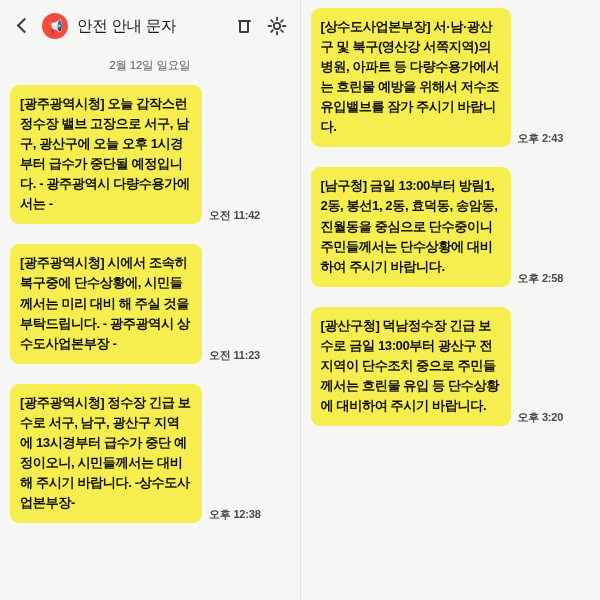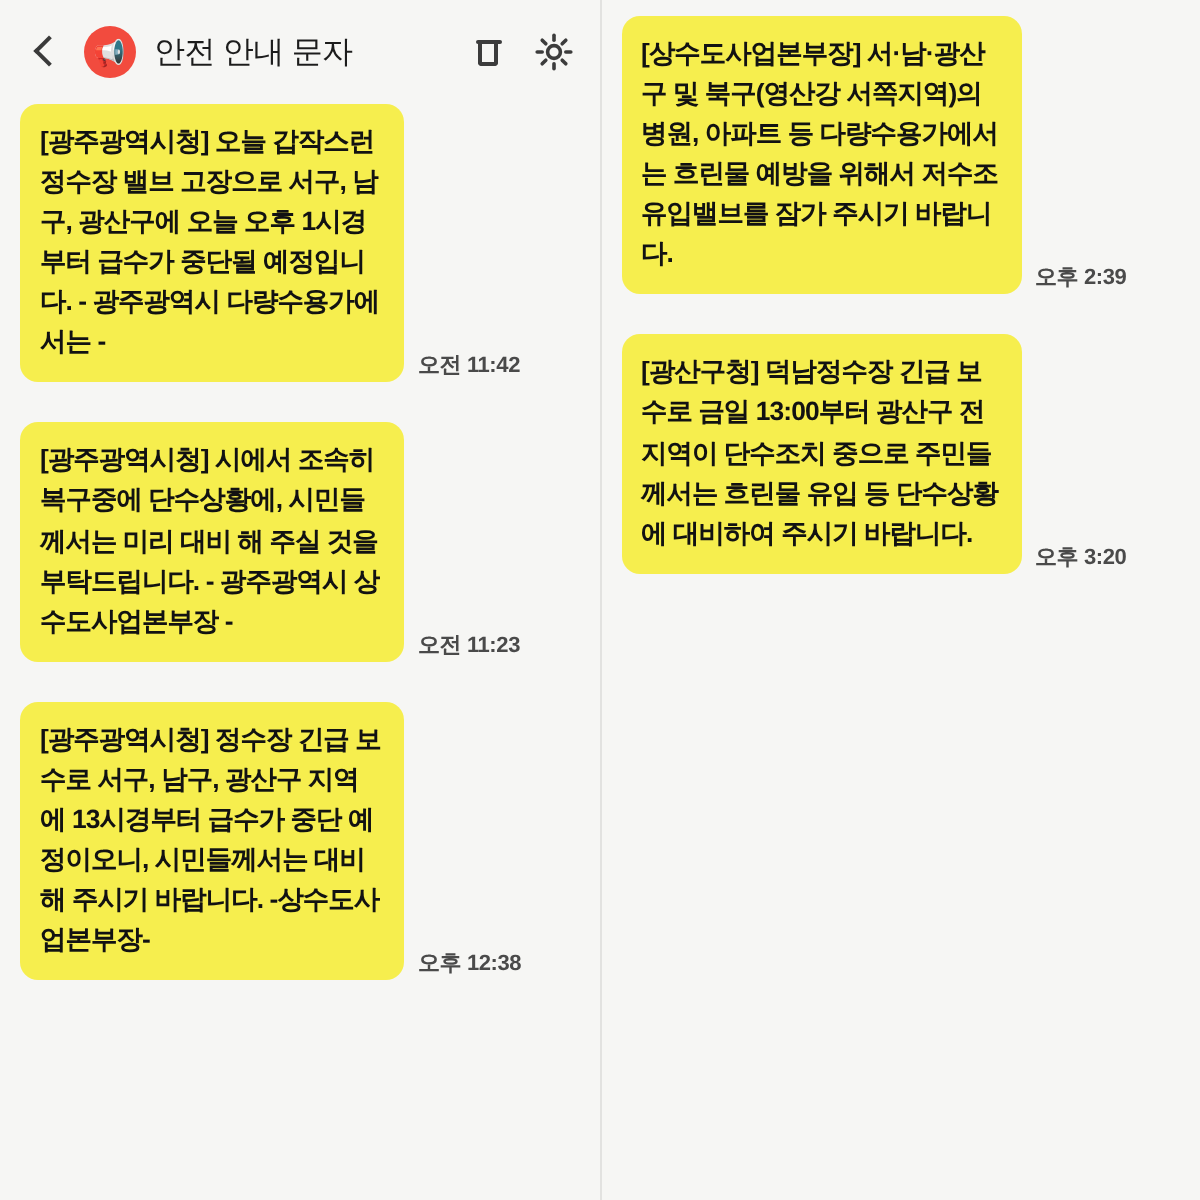--- a/index.html
+++ b/index.html
@@ -186,20 +186,21 @@
             <line x1="16.9" y1="11" x2="19.4" y2="11"></line>
             <line x1="5.1" y1="5.1" x2="6.9" y2="6.9"></line>
             <line x1="15.1" y1="15.1" x2="16.9" y2="16.9"></line>
             <line x1="16.9" y1="5.1" x2="15.1" y2="6.9"></line>
             <line x1="6.9" y1="15.1" x2="5.1" y2="16.9"></line>
           </g>
         </svg>
       </div>
     </div>
 
+    <div class="date-divider">2월 12일 일요일</div>
 
     <div class="msg-list">
 
       <div class="msg-row">
         <div class="bubble">[광주광역시청] 오늘 갑작스런 정수장 밸브 고장으로 서구, 남구, 광산구에 오늘 오후 1시경부터 급수가 중단될 예정입니다. - 광주광역시 다량수용가에서는 -</div>
         <div class="stamp">오전 11:42</div>
       </div>
 
       <div class="msg-row">
         <div class="bubble">[광주광역시청] 시에서 조속히 복구중에 단수상황에, 시민들께서는 미리 대비 해 주실 것을 부탁드립니다. - 광주광역시 상수도사업본부장 -</div>
@@ -212,23 +213,27 @@
       </div>
 
     </div>
   </div>
 
   <div class="pane pane-right">
     <div class="msg-list">
 
       <div class="msg-row">
         <div class="bubble bubble-wide">[상수도사업본부장] 서·남·광산구 및 북구(영산강 서쪽지역)의 병원, 아파트 등 다량수용가에서는 흐린물 예방을 위해서 저수조 유입밸브를 잠가 주시기 바랍니다.</div>
-        <div class="stamp">오후 2:39</div>
-      </div>
-
+        <div class="stamp">오후 2:43</div>
+      </div>
+
+      <div class="msg-row">
+        <div class="bubble bubble-wide">[남구청] 금일 13:00부터 방림1, 2동, 봉선1, 2동, 효덕동, 송암동, 진월동을 중심으로 단수중이니 주민들께서는 단수상황에 대비하여 주시기 바랍니다.</div>
+        <div class="stamp">오후 2:58</div>
+      </div>
 
       <div class="msg-row">
         <div class="bubble bubble-wide">[광산구청] 덕남정수장 긴급 보수로 금일 13:00부터 광산구 전지역이 단수조치 중으로 주민들께서는 흐린물 유입 등 단수상황에 대비하여 주시기 바랍니다.</div>
         <div class="stamp">오후 3:20</div>
       </div>
 
     </div>
   </div>
 
 </div>

